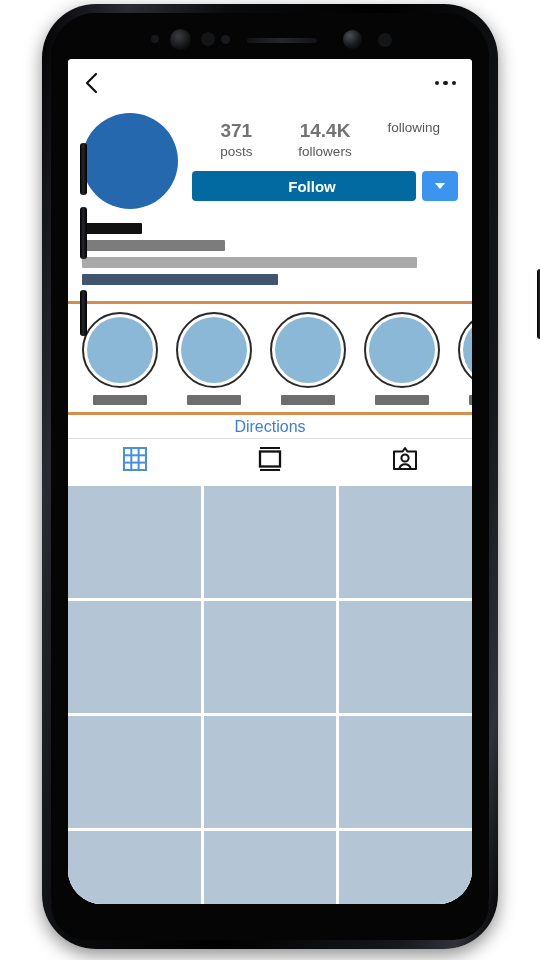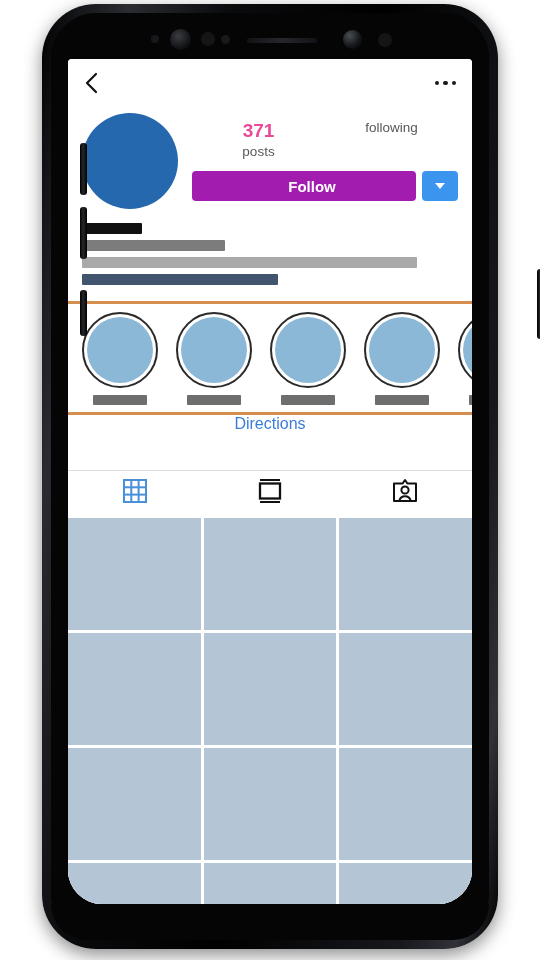--- a/index.html
+++ b/index.html
@@ -78,21 +78,21 @@
     background: #fff;
   }
   #avatar {
     width: 96px; height: 96px; border-radius: 50%;
     background: #2568ad; flex: 0 0 96px;
   }
   #header-right { flex: 1; padding-top: 6px; }
 
   #stats { display: flex; }
   .stat { flex: 1; text-align: center; }
-  .stat-num { font-size: 19px; font-weight: bold; color: #ec4899; line-height: 24px; }
+  .stat-num { font-size: 19px; font-weight: bold; color: #737373; line-height: 24px; }
   .stat-label { font-size: 13.5px; color: #585858; line-height: 18px; }
 
   #action-row { display: flex; gap: 6px; margin-top: 10px; }
   #follow-button {
     flex: 1; height: 30px; border-radius: 4px;
     background: #3b95ee; color: #fff;
     font-size: 15px; font-weight: bold;
     display: flex; align-items: center; justify-content: center;
     border: none; cursor: pointer; font-family: inherit;
   }
@@ -125,21 +125,21 @@
     border: 2px solid #2a2a2a;
     padding: 3px; background: #fff;
   }
   .highlight-img { width: 100%; height: 100%; border-radius: 50%; background: #8cb8d8; }
   .highlight-label {
     height: 10px; width: 54px; margin: 7px auto 0; background: #6e6e6e; border-radius: 1px;
   }
 
   
   #directions-row {
-    height: 56px; display: flex; justify-content: center;
+    height: 24px; display: flex; align-items: center; justify-content: center;
     background: #fff; border-bottom: 1px solid #dcdcdc;
   }
   #directions-label { color: #3b7dd8; font-size: 16px; }
 
   
   #tabbar { height: 44px; display: flex; background: #fff; }
   .tab { flex: 1; display: flex; align-items: center; justify-content: center; cursor: pointer; }
 
   
   #photo-grid {
@@ -192,26 +192,30 @@
       <div id="profile-header">
         <div id="avatar" style="background: rgb(37, 104, 173);"></div>
         <div id="header-right">
 
           <div id="stats">
             <div class="stat">
               <div class="stat-num">371</div>
               <div class="stat-label">posts</div>
             </div>
             <div class="stat">
+              <div class="stat-num">14.4K</div>
+              <div class="stat-label">followers</div>
+            </div>
+            <div class="stat">
               <div class="stat-label">following</div>
             </div>
           </div>
 
           <div id="action-row">
-            <button id="follow-button" style="background: #a21caf; padding-left: 16px;">Follow</button>
+            <button id="follow-button" style="background: #0369a1; padding-left: 16px;">Follow</button>
             <div id="follow-dropdown" style="background: rgb(59, 149, 238);">
               <span class="caret"></span>
             </div>
           </div>
 
         </div>
       </div>
 
       <div id="bio">
         <div class="bio-bar" style="background: rgb(17, 17, 17); width: 16%;"></div>

